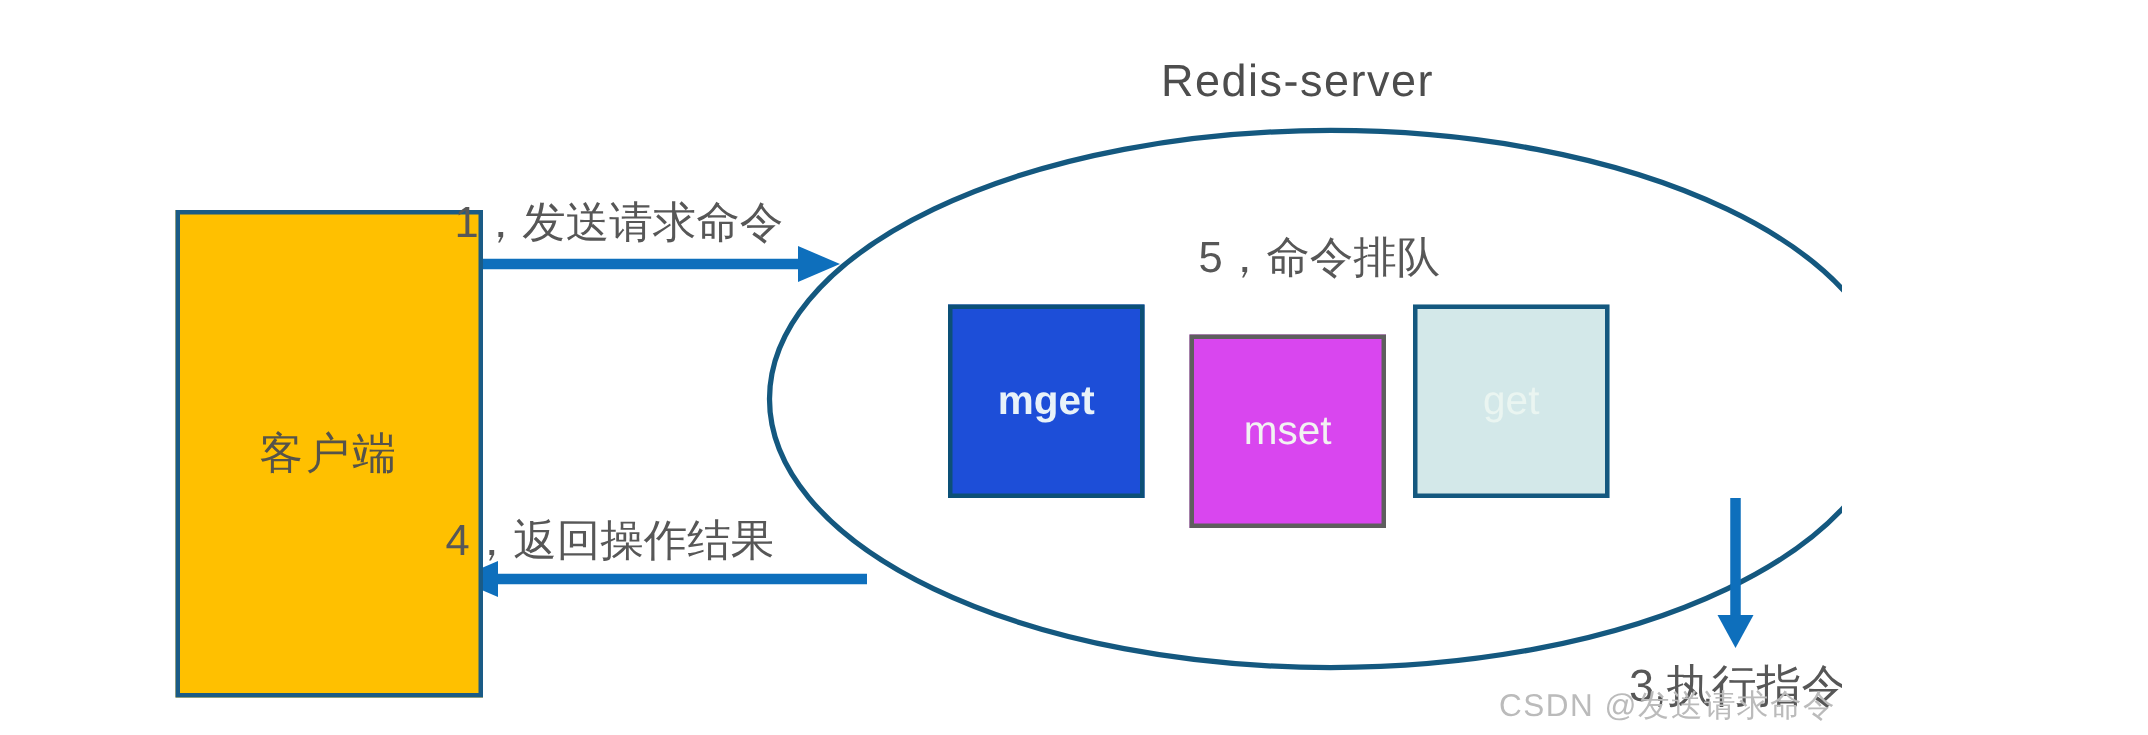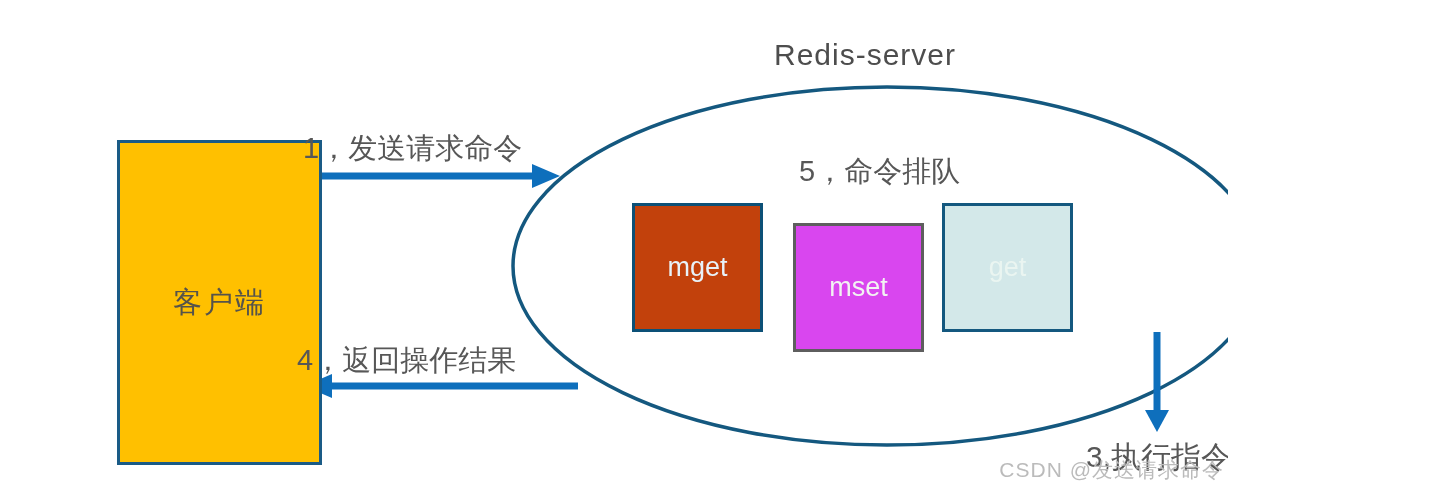--- a/index.html
+++ b/index.html
@@ -63,21 +63,21 @@
   .cmd-box {
     position: absolute;
     top: 203px;
     width: 125px; height: 123px;
     display: flex;
     align-items: center;
     justify-content: center;
     font-size: 27px;
     z-index: 3;
   }
-  .cmd-0 { left: 632px; background: #c2410c; border: 3px solid #0C5077; color: #E8F2F9; }
+  .cmd-0 { left: 632px; background: #1d4ed8; border: 3px solid #0C5077; color: #E8F2F9; font-weight: bold; }
   .cmd-1 { left: 793px; background: #d946ef; border: 3px solid #5E5E5E; color: #F2F2F2; margin-top: 20px; }
   .cmd-2 { left: 942px; background: #D3E8E9; border: 3px solid #14587F; color: #EAF5F1; }
   .cmd-3 { left: 1092px; background: #4A48C0; border: 3px solid #123F79; color: #FFFFFF; }
   .watermark {
     position: absolute;
     right: 4px; bottom: 6px;
     font-size: 21px;
     color: #BBBBBB;
     letter-spacing: 1px;
     z-index: 4;

